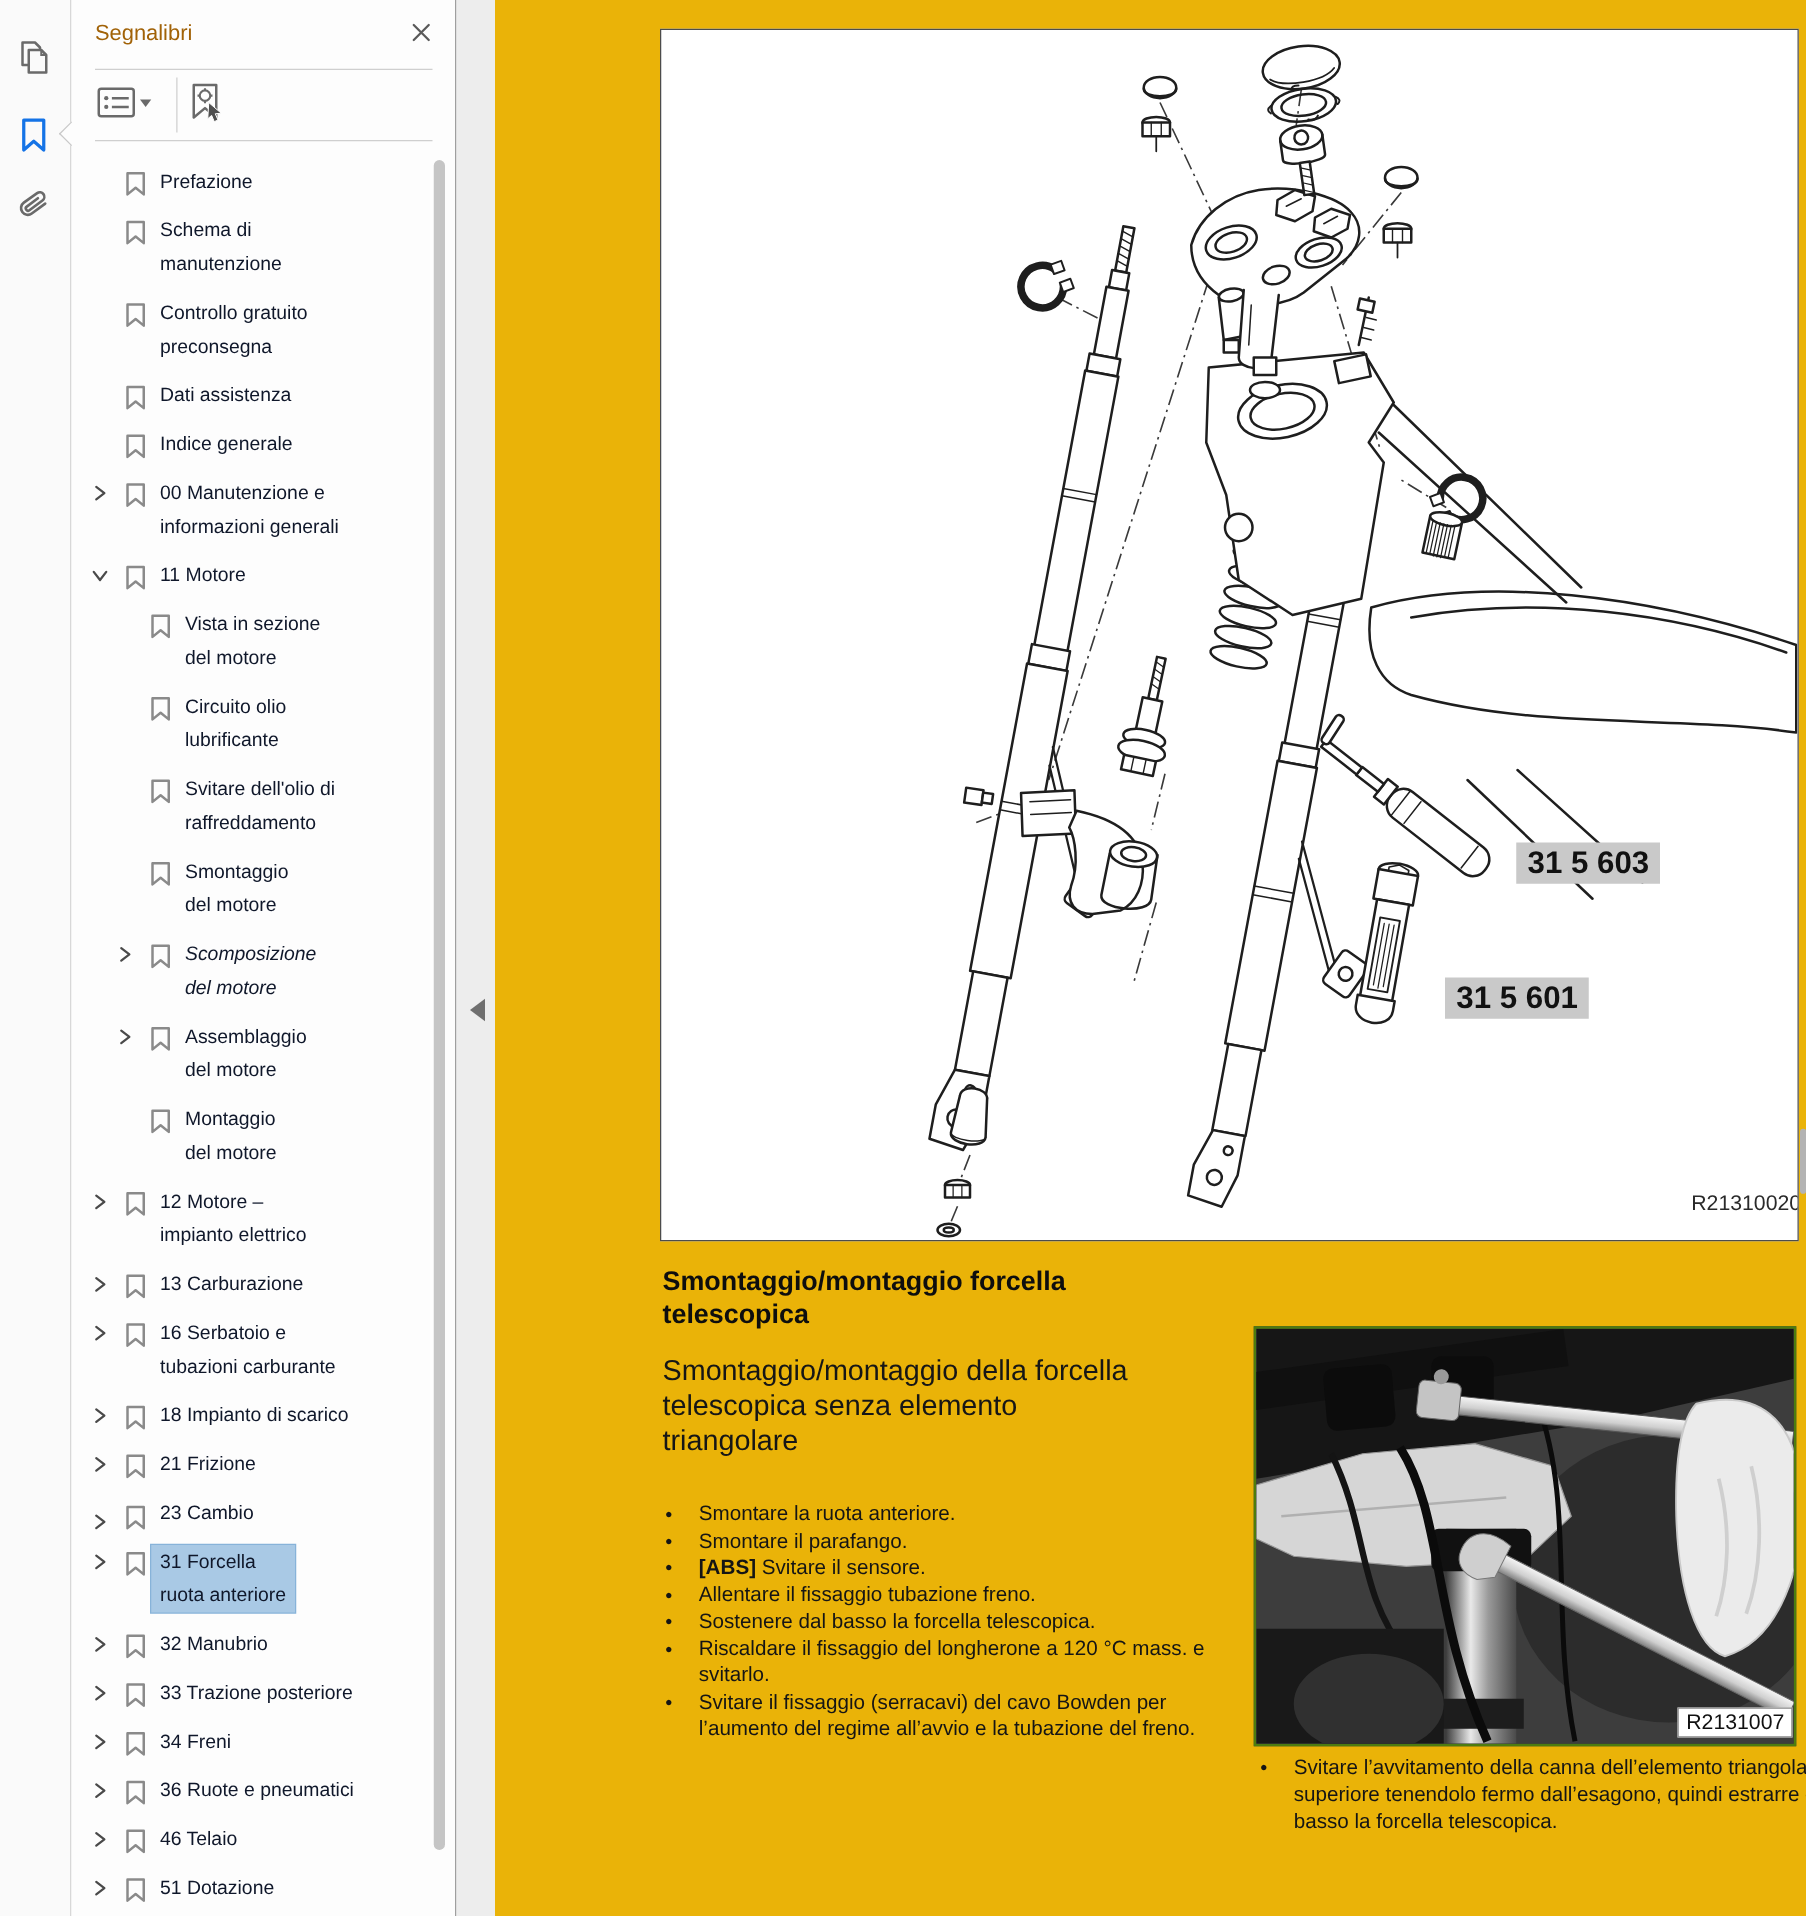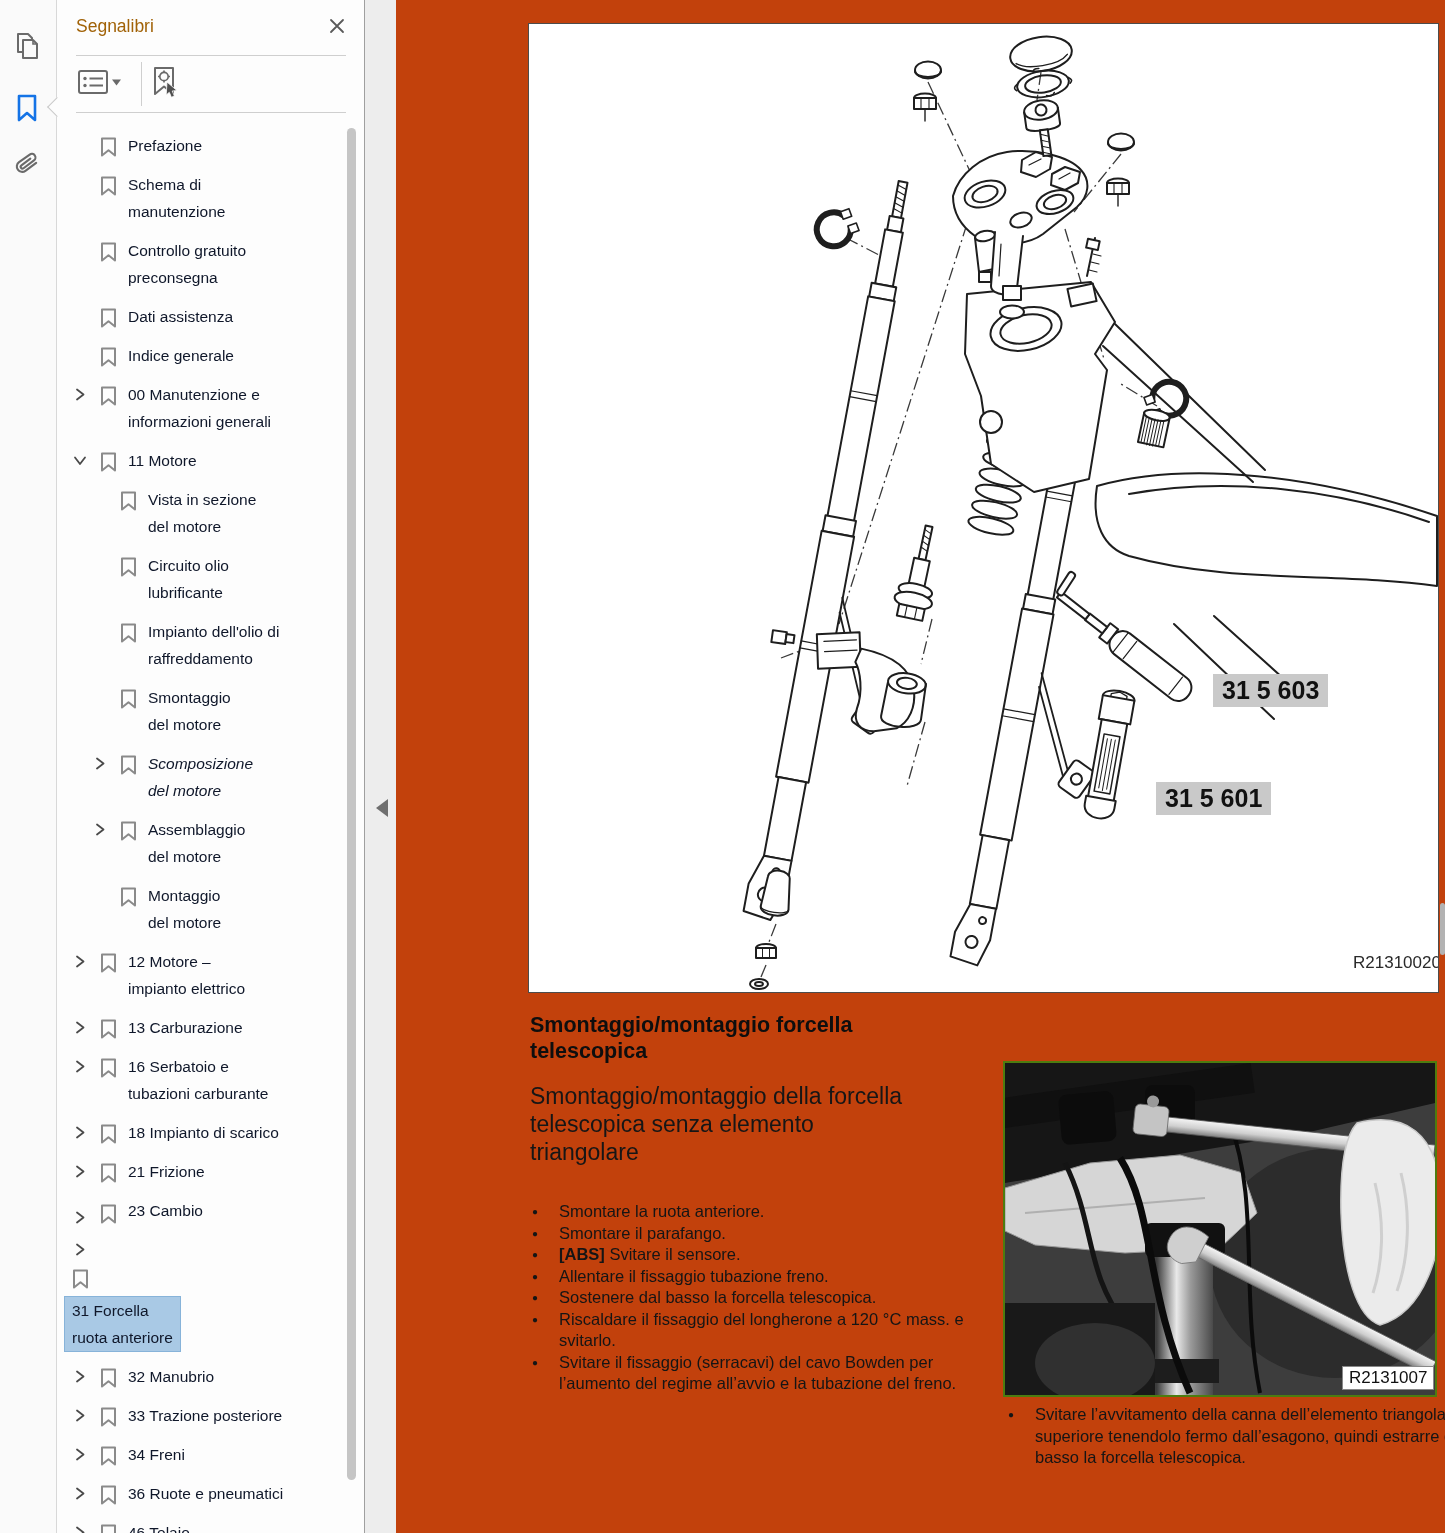--- a/index.html
+++ b/index.html
@@ -29,21 +29,21 @@
   .bm-chevron.down svg{transform:rotate(90deg);}
   .bm-glyph{width:28px;flex:0 0 28px;padding-top:5px;}
   .bm-label{white-space:pre-line;color:#0f172a;}
   .bm-label.selected{background:#a9c9e5;box-shadow:0 0 0 1px #87b3d9;padding:0 7px;margin:0 -7px;}
   .sb-scroll-thumb{position:absolute;left:290px;top:128px;width:9px;height:1352px;background:#c5c5c5;border-radius:5px;cursor:pointer;}
   
   .gutter{position:absolute;left:365px;top:0;width:31px;height:100%;background:#ededed;z-index:3;cursor:col-resize;}
   .collapse-arrow{position:absolute;left:11px;top:799px;width:0;height:0;
     border-top:9px solid transparent;border-bottom:9px solid transparent;border-right:12px solid #6f6f6f;cursor:pointer;}
   
-  .main{position:absolute;left:396px;top:0;right:0;bottom:0;background:#c2410c;overflow:hidden;}
+  .main{position:absolute;left:396px;top:0;right:0;bottom:0;background:#eab308;overflow:hidden;}
   .figure{position:absolute;left:132px;top:23px;width:911px;height:970px;border:1px solid #4c4c4c;box-sizing:border-box;overflow:hidden;background:#fff;}
   .tool-label{position:absolute;background:#c9c9c9;color:#111;font-weight:bold;font-size:25px;padding:2px 9px;white-space:nowrap;}
   .lbl-603{left:684px;top:650px;}
   .lbl-601{left:627px;top:758px;}
   .fig-watermark{position:absolute;left:824px;top:929px;font-size:17px;color:#2a2a2a;white-space:nowrap;}
   .article{position:absolute;left:134px;top:1012px;width:456px;}
   .art-heading{font-size:21.5px;font-weight:bold;line-height:26px;margin:0;color:#0e0e0e;white-space:pre-line;}
   .art-subheading{font-size:23px;font-weight:normal;line-height:28px;margin:18px 0 0 0;color:#161616;white-space:pre-line;}
   .bullets{margin-top:35px;font-size:16.5px;line-height:21.5px;color:#151515;}
   .bullet-row{display:flex;}
@@ -259,21 +259,21 @@
     <span class="bm-chevron hidden">
       <svg width="12" height="13" viewBox="0 0 12 13">
             <path d="M3,1.5 L9.5,6.5 L3,11.5" fill="none" stroke="#4a4a4a" stroke-width="1.8" stroke-linecap="round" stroke-linejoin="round"></path>
           </svg>
     </span>
     <span class="bm-glyph">
       <svg width="17" height="20" viewBox="0 0 17 20">
             <path d="M2,1.5 H15 V18.5 L8.5,13.2 L2,18.5 Z" fill="none" stroke="#8a8a8a" stroke-width="2" stroke-linejoin="round"></path>
           </svg>
     </span>
-    <span class="bm-label">Impianto dell'olio di
+    <span class="bm-label">Svitare dell'olio di
 raffreddamento</span>
   </div>
 
   <div class="bm-row" style="padding-left: 35px;">
     <span class="bm-chevron hidden">
       <svg width="12" height="13" viewBox="0 0 12 13">
             <path d="M3,1.5 L9.5,6.5 L3,11.5" fill="none" stroke="#4a4a4a" stroke-width="1.8" stroke-linecap="round" stroke-linejoin="round"></path>
           </svg>
     </span>
     <span class="bm-glyph">
@@ -409,21 +409,21 @@
           </svg>
     </span>
     <span class="bm-glyph">
       <svg width="17" height="20" viewBox="0 0 17 20">
             <path d="M2,1.5 H15 V18.5 L8.5,13.2 L2,18.5 Z" fill="none" stroke="#8a8a8a" stroke-width="2" stroke-linejoin="round"></path>
           </svg>
     </span>
     <span class="bm-label">23 Cambio</span>
   </div>
 
-  <div class="bm-row" style="padding-left: 15px; flex-direction: column;">
+  <div class="bm-row" style="padding-left: 15px;">
     <span class="bm-chevron">
       <svg width="12" height="13" viewBox="0 0 12 13">
             <path d="M3,1.5 L9.5,6.5 L3,11.5" fill="none" stroke="#4a4a4a" stroke-width="1.8" stroke-linecap="round" stroke-linejoin="round"></path>
           </svg>
     </span>
     <span class="bm-glyph">
       <svg width="17" height="20" viewBox="0 0 17 20">
             <path d="M2,1.5 H15 V18.5 L8.5,13.2 L2,18.5 Z" fill="none" stroke="#8a8a8a" stroke-width="2" stroke-linejoin="round"></path>
           </svg>
     </span>

